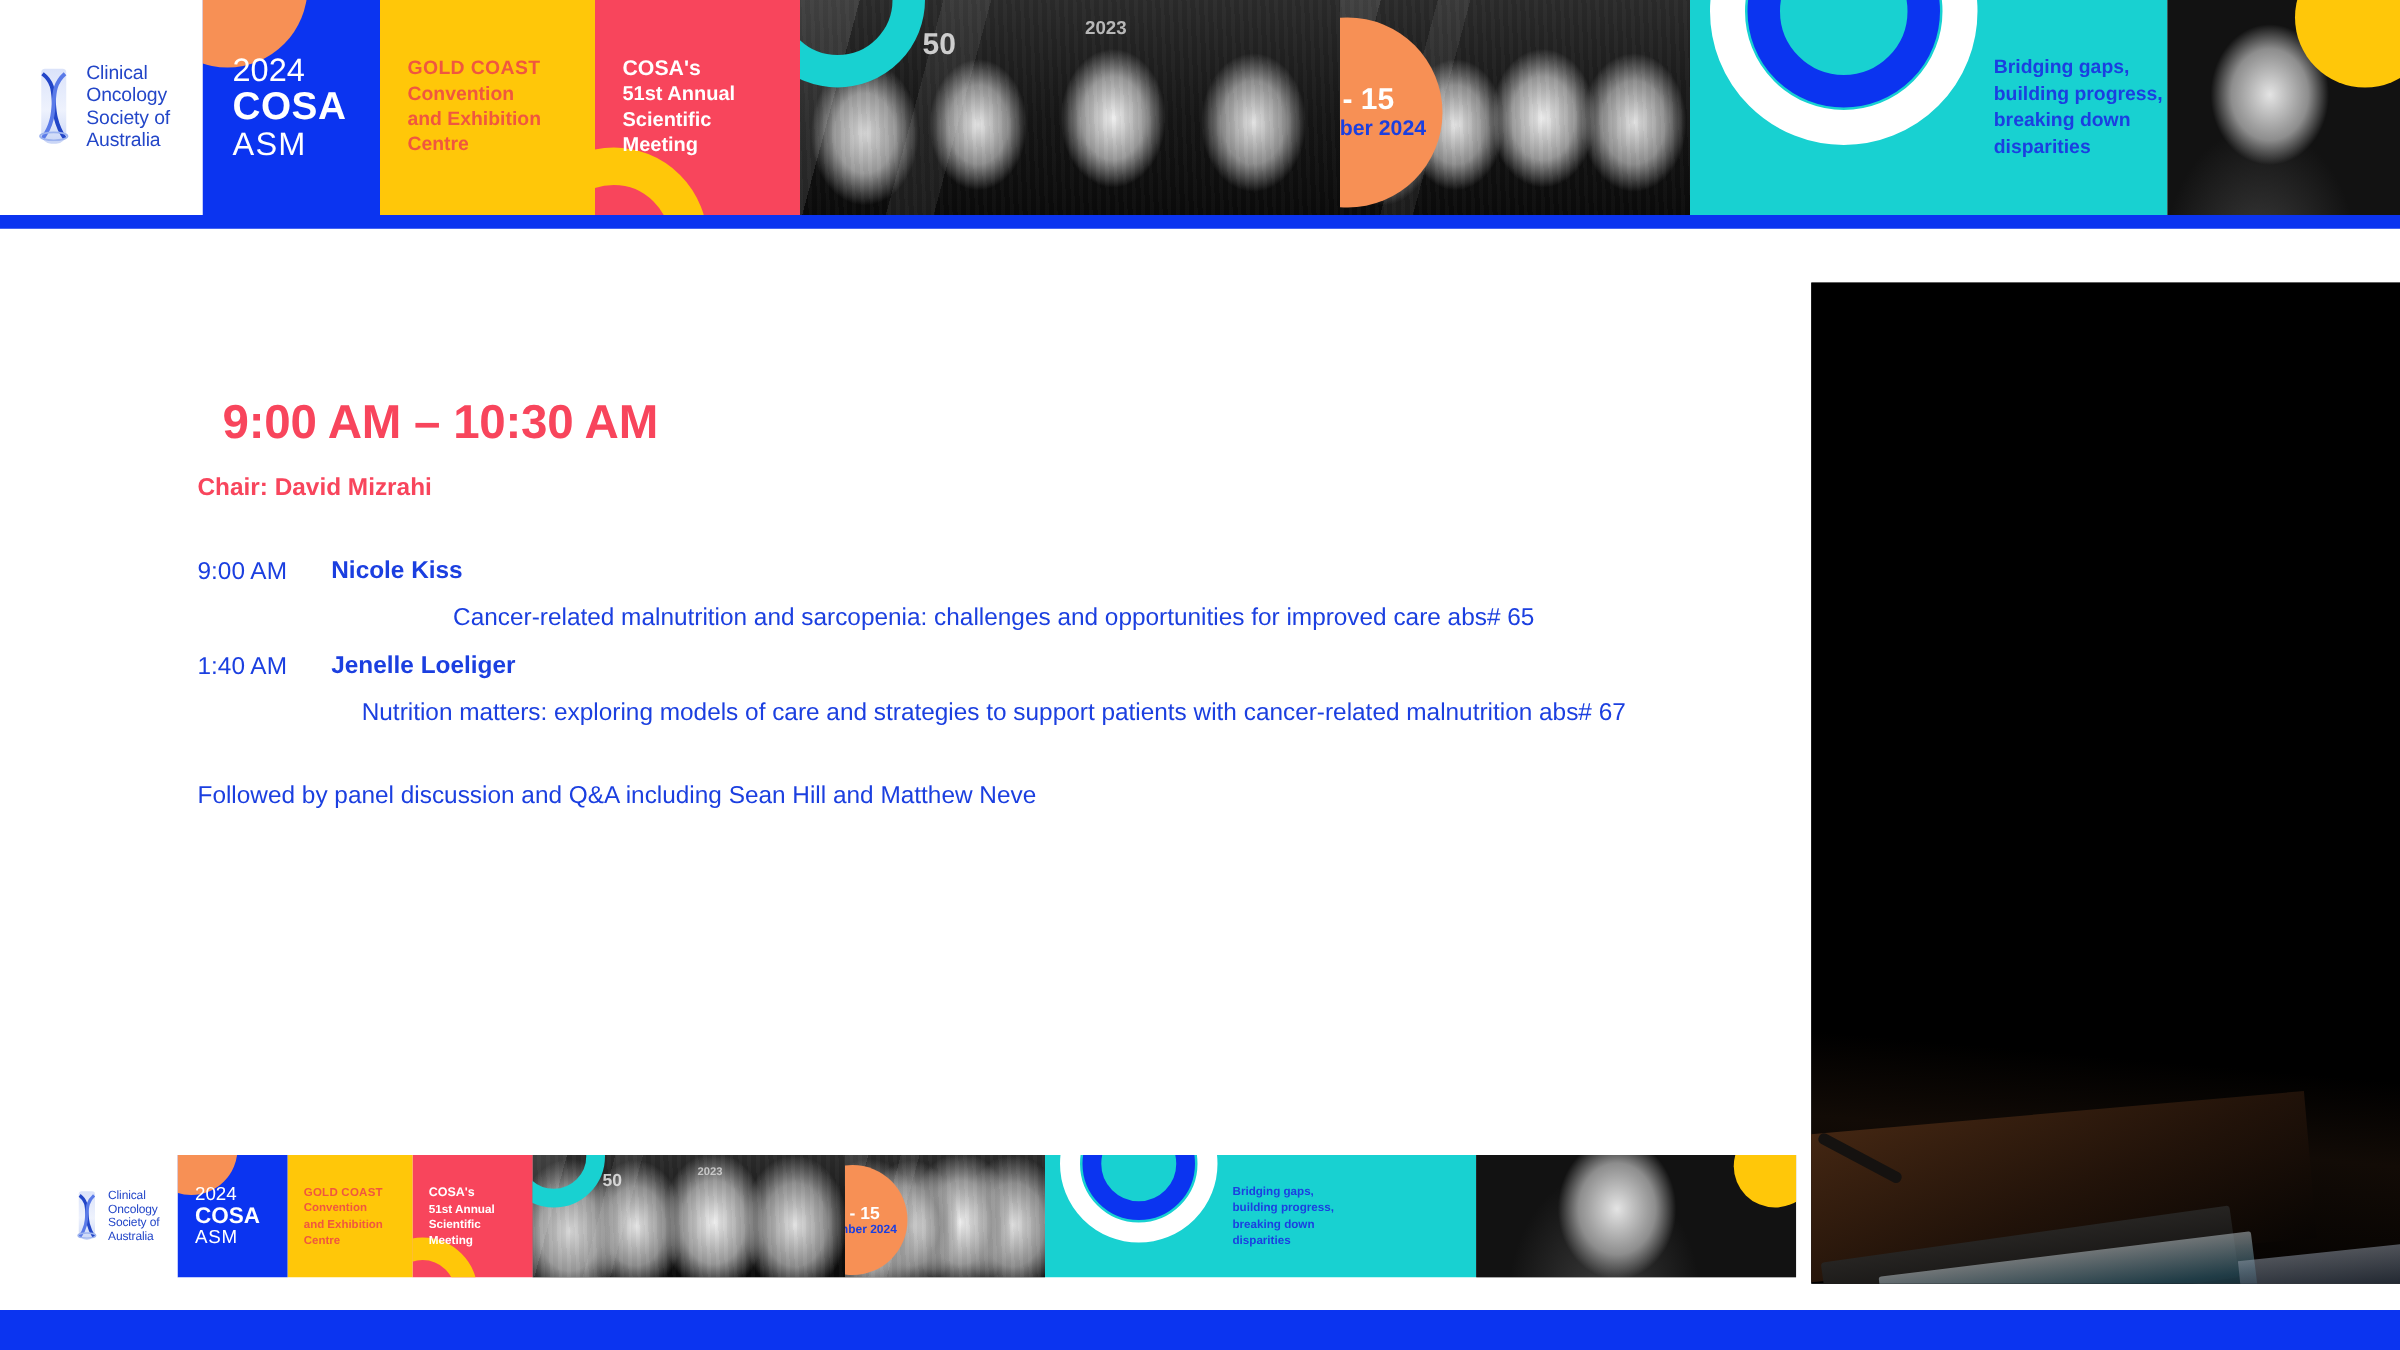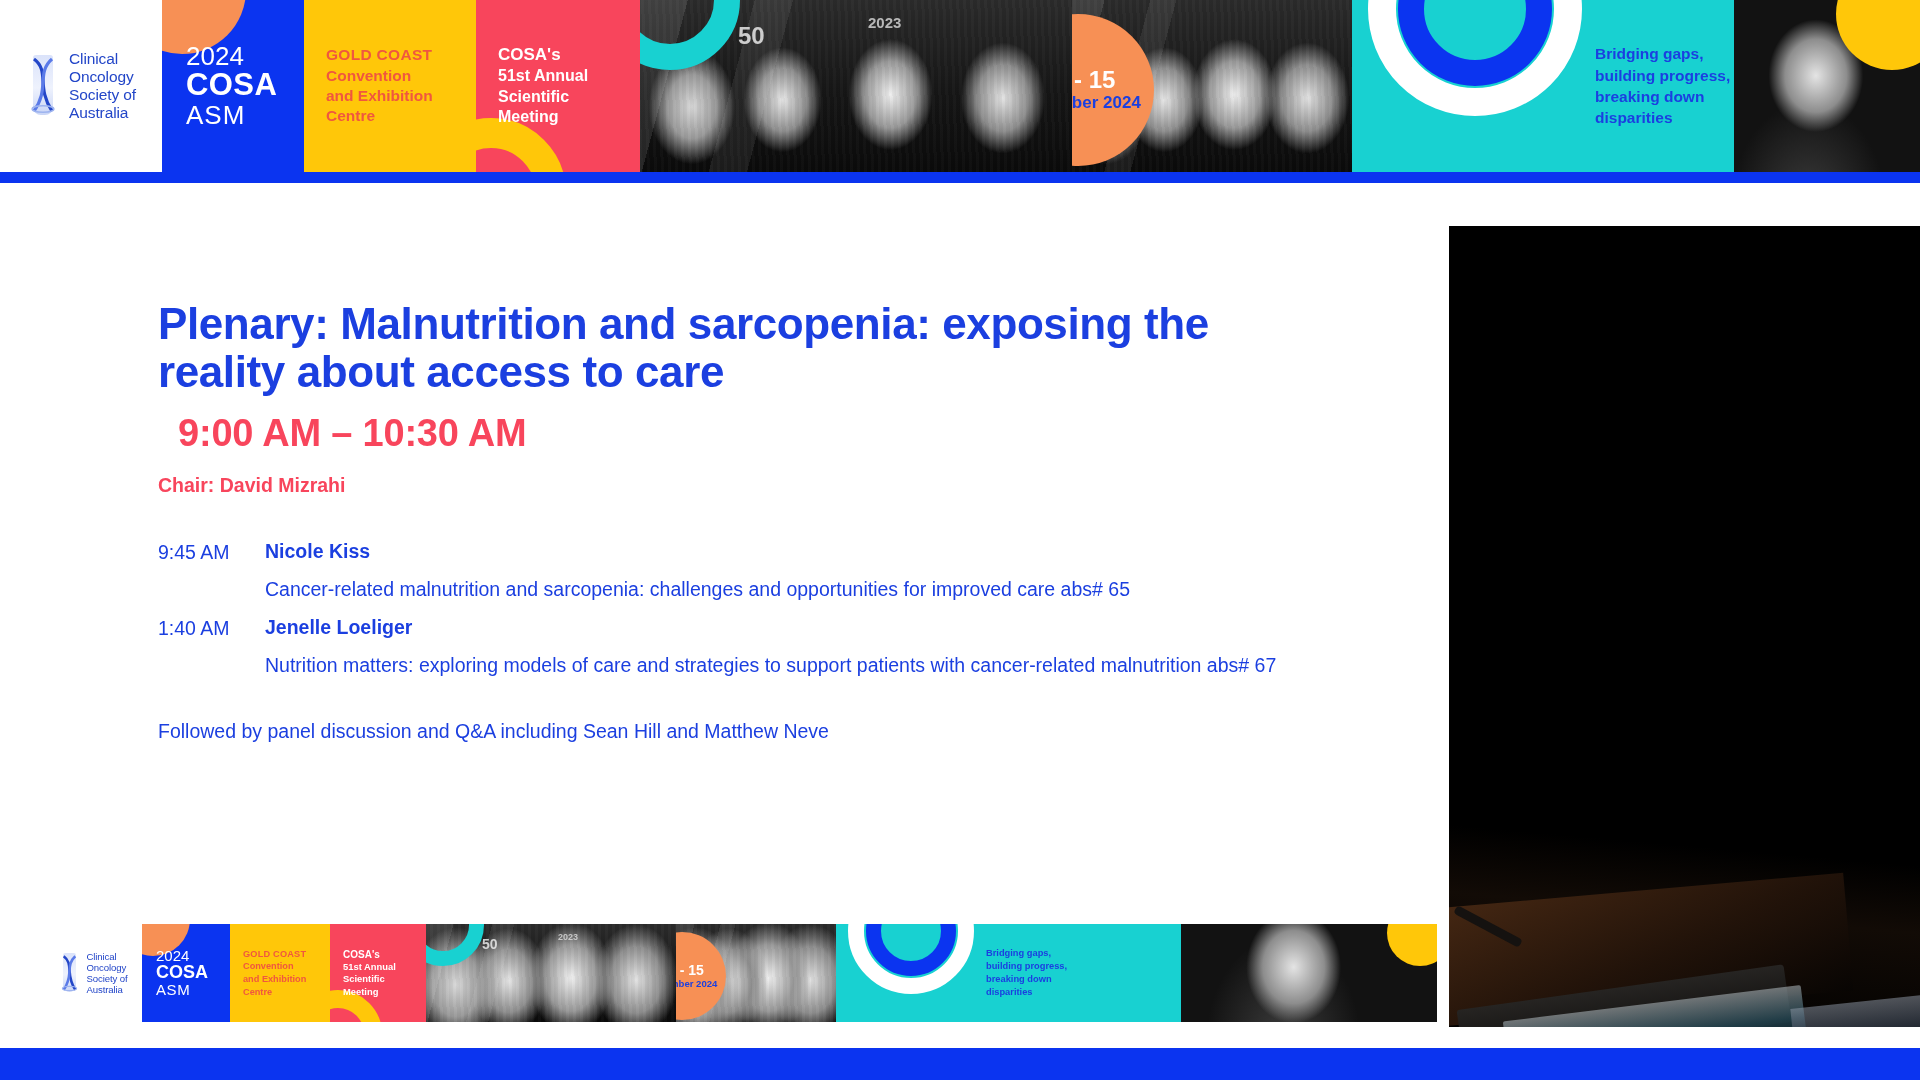--- a/index.html
+++ b/index.html
@@ -165,21 +165,21 @@
   }
 
   .agenda { margin-top: 43px; }
   .agenda-row { display: flex; align-items: flex-start; margin-bottom: 2px; }
   .agenda-time {
     flex: 0 0 107px; font-size: 19.5px; color: #1b3fe0; padding-top: 1px;
   }
   .agenda-speaker { font-size: 19.5px; font-weight: bold; color: #1b3fe0; }
   .agenda-talk {
     margin-left: 107px; font-size: 19.5px; color: #1b3fe0;
-    line-height: 1.34; max-width: 1060px; margin-top: 12px; margin-bottom: 14px;
+    line-height: 1.34; max-width: 1060px; margin-top: 12px; margin-bottom: 14px; text-align: center;
   }
   .agenda-note {
     margin-top: 42px; font-size: 19.5px; color: #1b3fe0;
   }
 
   
   .video-panel {
     position: absolute; left: 1449px; top: 226px; width: 471px; height: 801px;
     background: #000; overflow: hidden;
   }
@@ -366,28 +366,27 @@
 
     <div class="hb-photo3">
       <div class="speaker-photo"></div>
       <div class="yellow-circ"></div>
     </div>
   </div>
 
   <div class="header-rule"></div>
 
   <div class="content">
-    <div class="session-title">Plenary: Malnutrition and sarcopenia: exposing the reality about access to care</div>
     <div class="session-time">9:00 AM – 10:30 AM</div>
     <div class="session-chair">Chair: David Mizrahi</div>
 
     <div class="agenda">
 
       <div class="agenda-row">
-        <div class="agenda-time">9:45 AM</div>
+        <div class="agenda-time">9:00 AM</div>
         <div class="agenda-speaker">Nicole Kiss</div>
       </div>
       <div class="agenda-talk">Cancer-related malnutrition and sarcopenia: challenges and opportunities for improved care abs# 65</div>
 
 
       <div class="agenda-row">
         <div class="agenda-time">1:40 AM</div>
         <div class="agenda-speaker">Jenelle Loeliger</div>
       </div>
       <div class="agenda-talk">Nutrition matters: exploring models of care and strategies to support patients with cancer-related malnutrition abs# 67</div>

